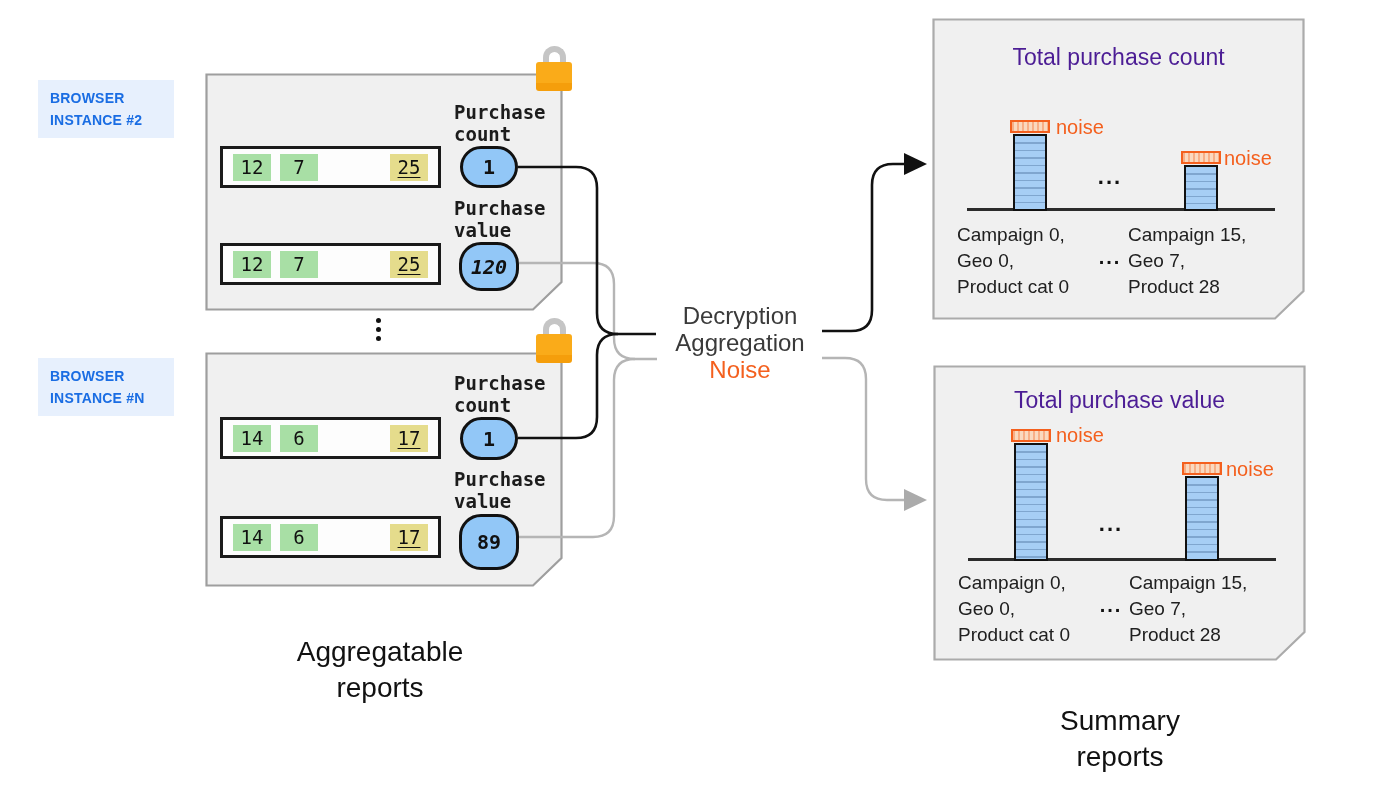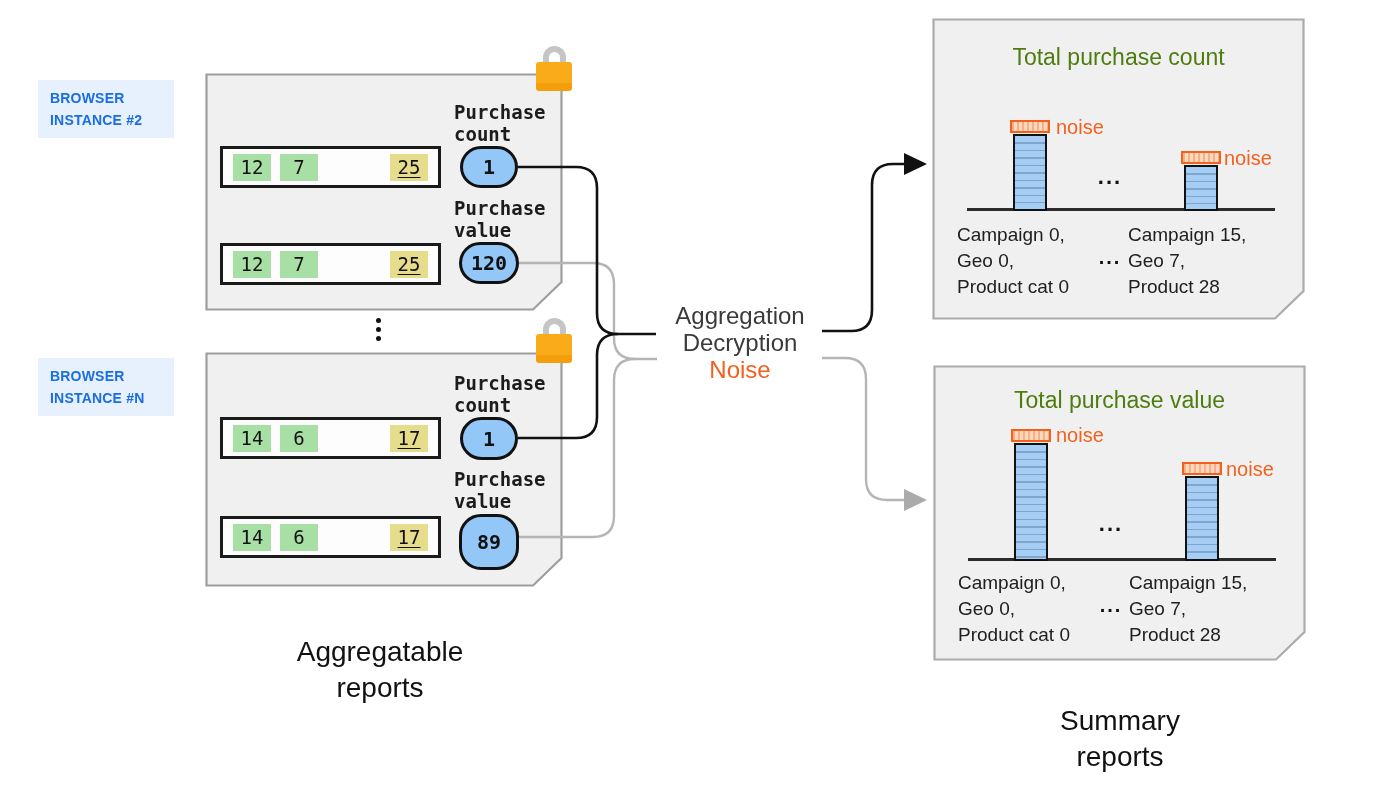--- a/index.html
+++ b/index.html
@@ -60,21 +60,21 @@
   .vdots{position:absolute;display:flex;flex-direction:column;gap:4px;z-index:3;}
   .vdots span{width:5px;height:5px;background:#111;border-radius:50%;}
 
   
   .center-text{
     position:absolute;text-align:center;font-size:24px;line-height:27px;color:#3A3A3A;z-index:4;
   }
   .orange{color:#F4601E;}
 
   
-  .summary-title{left:0;width:100%;text-align:center;font-size:23px;color:#4d7c0f;z-index:3;}
+  .summary-title{left:0;width:100%;text-align:center;font-size:23px;color:#4c1d95;z-index:3;}
   .axis{height:3px;background:#2b2b2b;z-index:2;}
   .bar{
     width:34px;box-sizing:border-box;border:2px solid #111;z-index:3;
     background:repeating-linear-gradient(to bottom,#A6CEF5 0px,#A6CEF5 6px,#7FA6CF 6px,#7FA6CF 7.5px);
   }
   .noise-cap{
     width:40px;height:13px;box-sizing:border-box;border:2.5px solid #F4601E;z-index:4;
     background:#FAD9BF;
     background-image:repeating-linear-gradient(to right,rgba(244,96,30,.35) 0 2px,transparent 2px 5px);
   }
@@ -134,21 +134,21 @@
     <div class="metric-circle" style="left:255px;top:73px;width:58px;height:42px;">1</div>
     <div class="data-row" style="left:15px;top:170px;width:221px;height:42px;">
       <span class="chip green">12</span>
       <span class="chip green">7</span>
       <span class="chip yellow">25</span>
     </div>
     <div class="metric-label" style="left:249px;top:124px;">
       <div>Purchase</div>
       <div>value</div>
     </div>
-    <div class="metric-circle" style="left:254px;top:169px;width:60px;height:42px;">120</div>
+    <div class="metric-circle" style="left:254px;top:169px;width:60px;height:49px;font-style:italic;">120</div>
   </div>
   <div class="lock" style="left:536px;top:46px;">
     <div class="lock-shackle"></div>
     <div class="lock-body"></div>
   </div>
 
   <div class="vdots" style="left:376px;top:318px;">
     <span></span>
       <span></span>
       <span></span>
@@ -178,22 +178,22 @@
       <div>value</div>
     </div>
     <div class="metric-circle" style="left:254px;top:162px;width:60px;height:56px;">89</div>
   </div>
   <div class="lock" style="left:536px;top:318px;">
     <div class="lock-shackle"></div>
     <div class="lock-body"></div>
   </div>
 
   <div class="center-text" style="left:640px;top:302px;width:200px;">
+    <div>Decryption</div>
     <div>Aggregation</div>
-    <div>Decryption</div>
     <div class="orange">Noise</div>
   </div>
 
   <div class="summary-box" style="left:932px;top:18px;width:373px;height:302px;">
     <svg class="box-shape" width="373" height="302">
       <path d="M1.5 1.5 H371.5 V273 L343 300.5 H1.5 Z" fill="#F0F0F0" stroke="#ABABAB" stroke-width="2.2"></path>
     </svg>
     <div class="summary-title" style="top:26px;">Total purchase count</div>
     <div class="axis" style="left:35px;top:190px;width:308px;"></div>
     <div class="bar" style="left: 81px; bottom: 109px; height: 77px;"></div>

